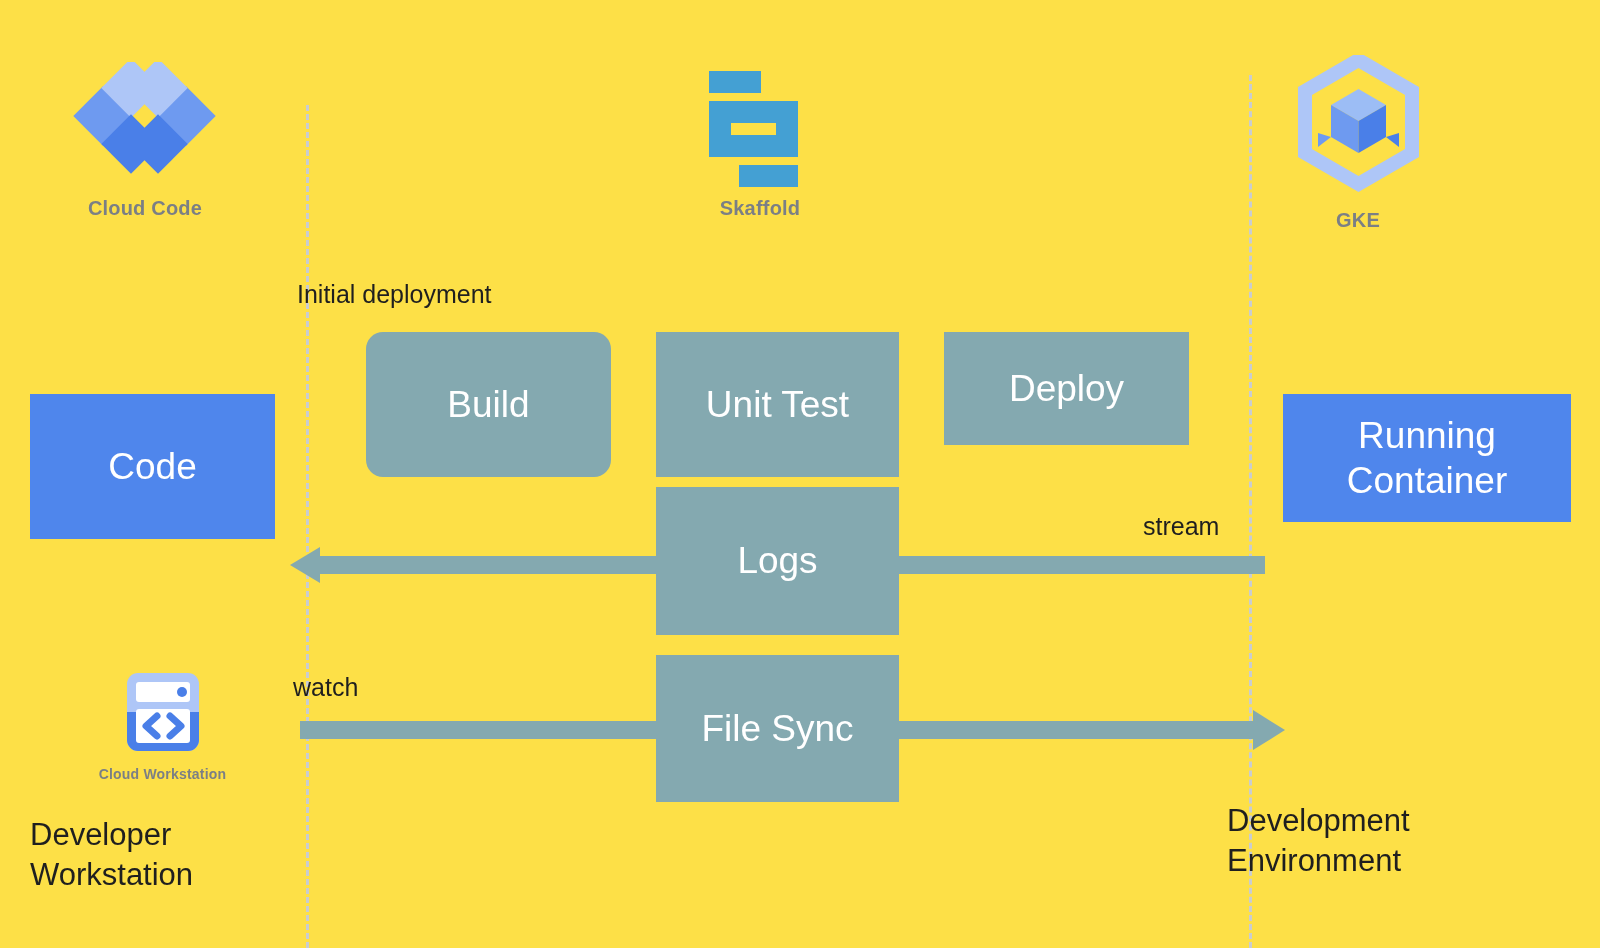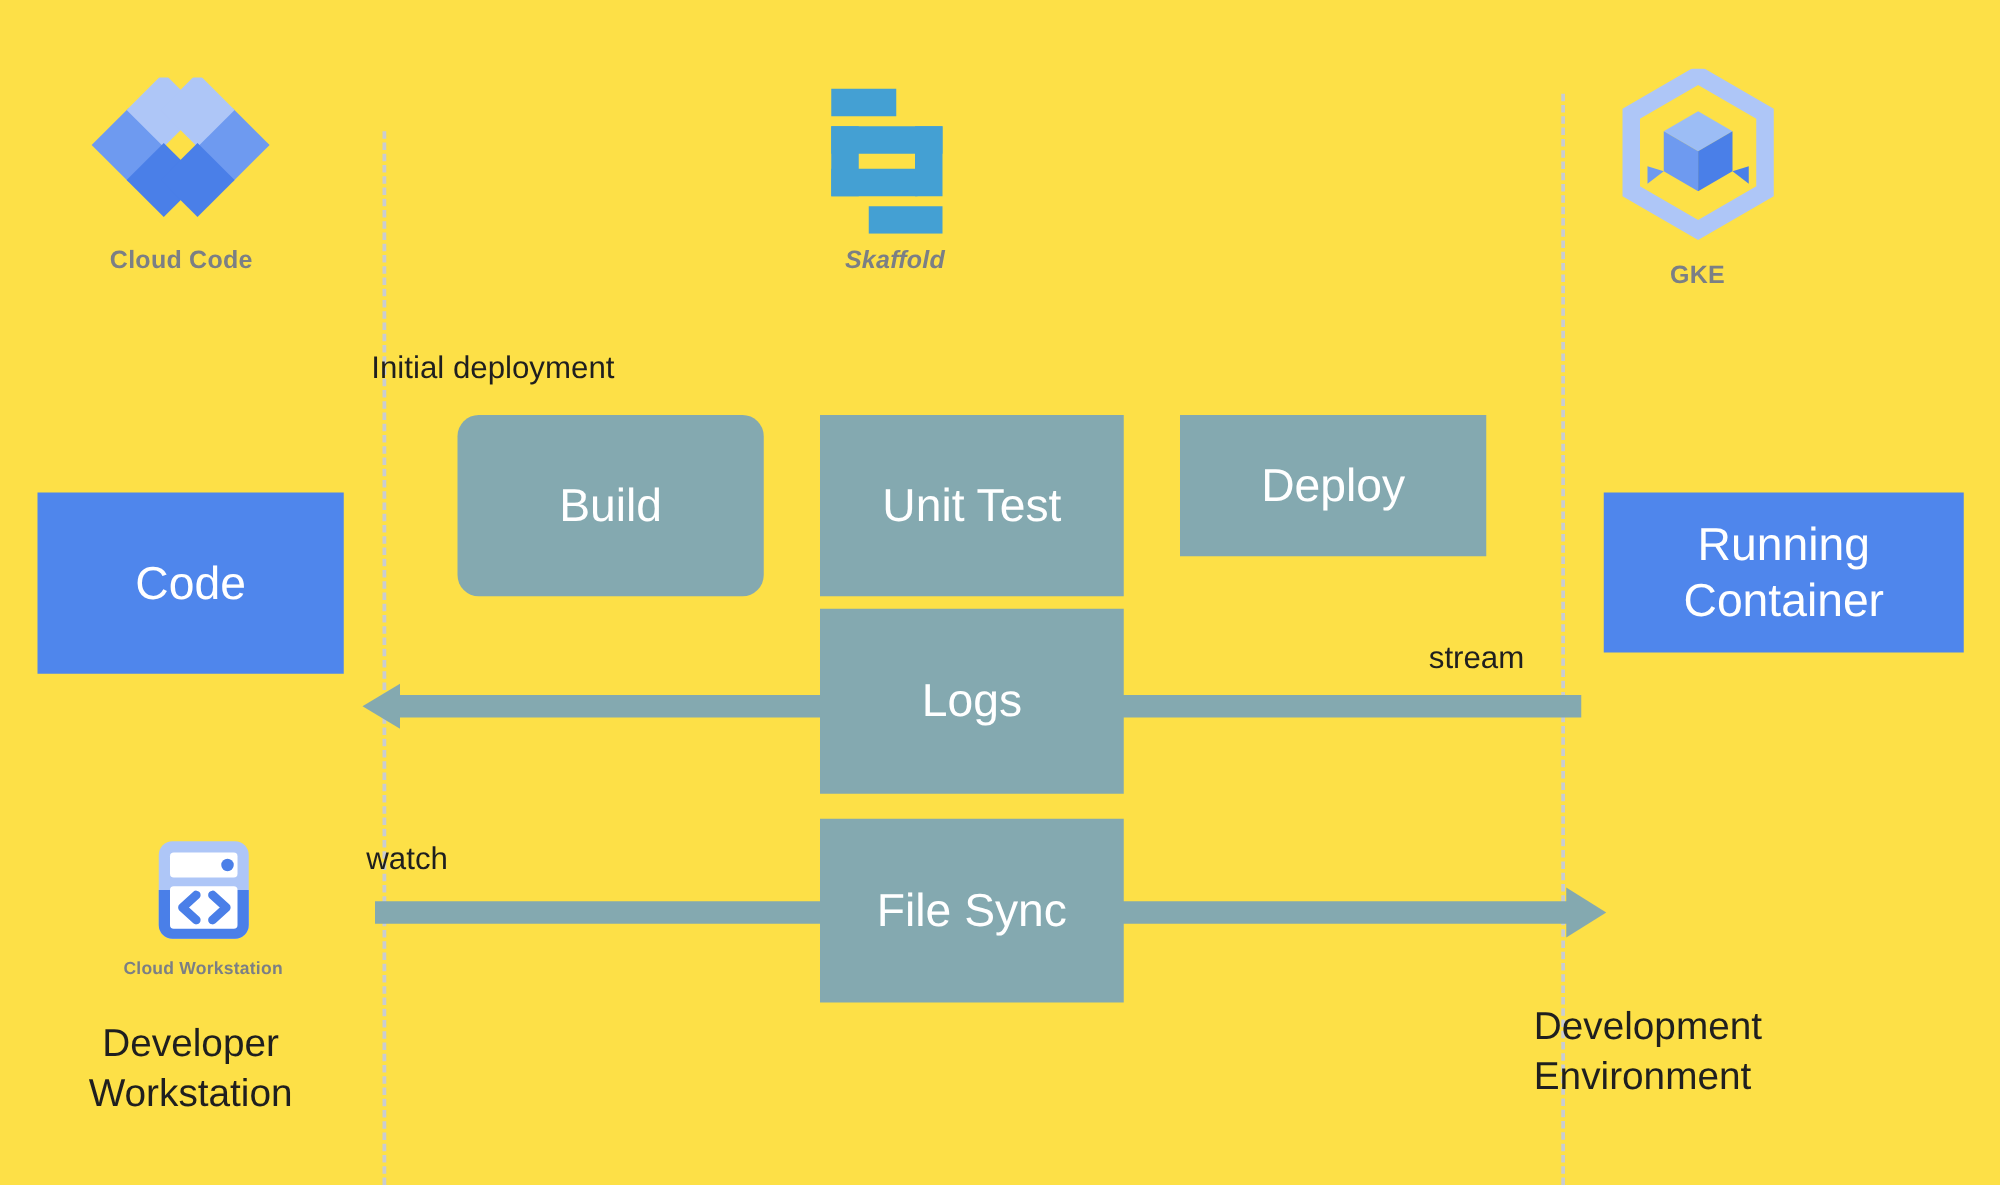--- a/index.html
+++ b/index.html
@@ -42,21 +42,21 @@
     letter-spacing: .2px;
     margin-top: 10px;
     white-space: nowrap;
   }
 
   
   #cloudcode-logo { left: 45px; top: 62px; width: 200px; }
   .cc-svg { display:block; margin: 0 auto; }
 
   
-  #skaffold-logo { left: 616px; top: 62px; width: 200px; font-style: italic; }
+  #skaffold-logo { left: 660px; top: 62px; width: 200px; }
 
   
   #gke-logo { left: 1258px; top: 55px; width: 200px; }
   .gke-caption { margin-top: 14px; }
 
   
   #cw-logo { left: 60px; top: 668px; width: 205px; }
   .cw-caption { font-size: 14px; margin-top: 6px; text-align: center; }
 
   
@@ -113,21 +113,20 @@
   }
   #initial-deployment-label { left: 297px; top: 280px; text-align: center; }
   #stream-label             { left: 1143px; top: 512px; }
   #watch-label              { left: 293px;  top: 673px; }
 
   .big-label {
     position: absolute;
     color: #1f1f1f;
     font-size: 31px;
     line-height: 1.28;
-    text-align: center;
     white-space: nowrap;
   }
   #dev-workstation-label { left: 30px;   top: 815px; width: 245px; }
   #dev-environment-label { left: 1227px; top: 785px; width: 270px; text-align: left; margin-top: 16px;}
 </style>
 </head>
 <body>
 
 <div id="stage">
 

